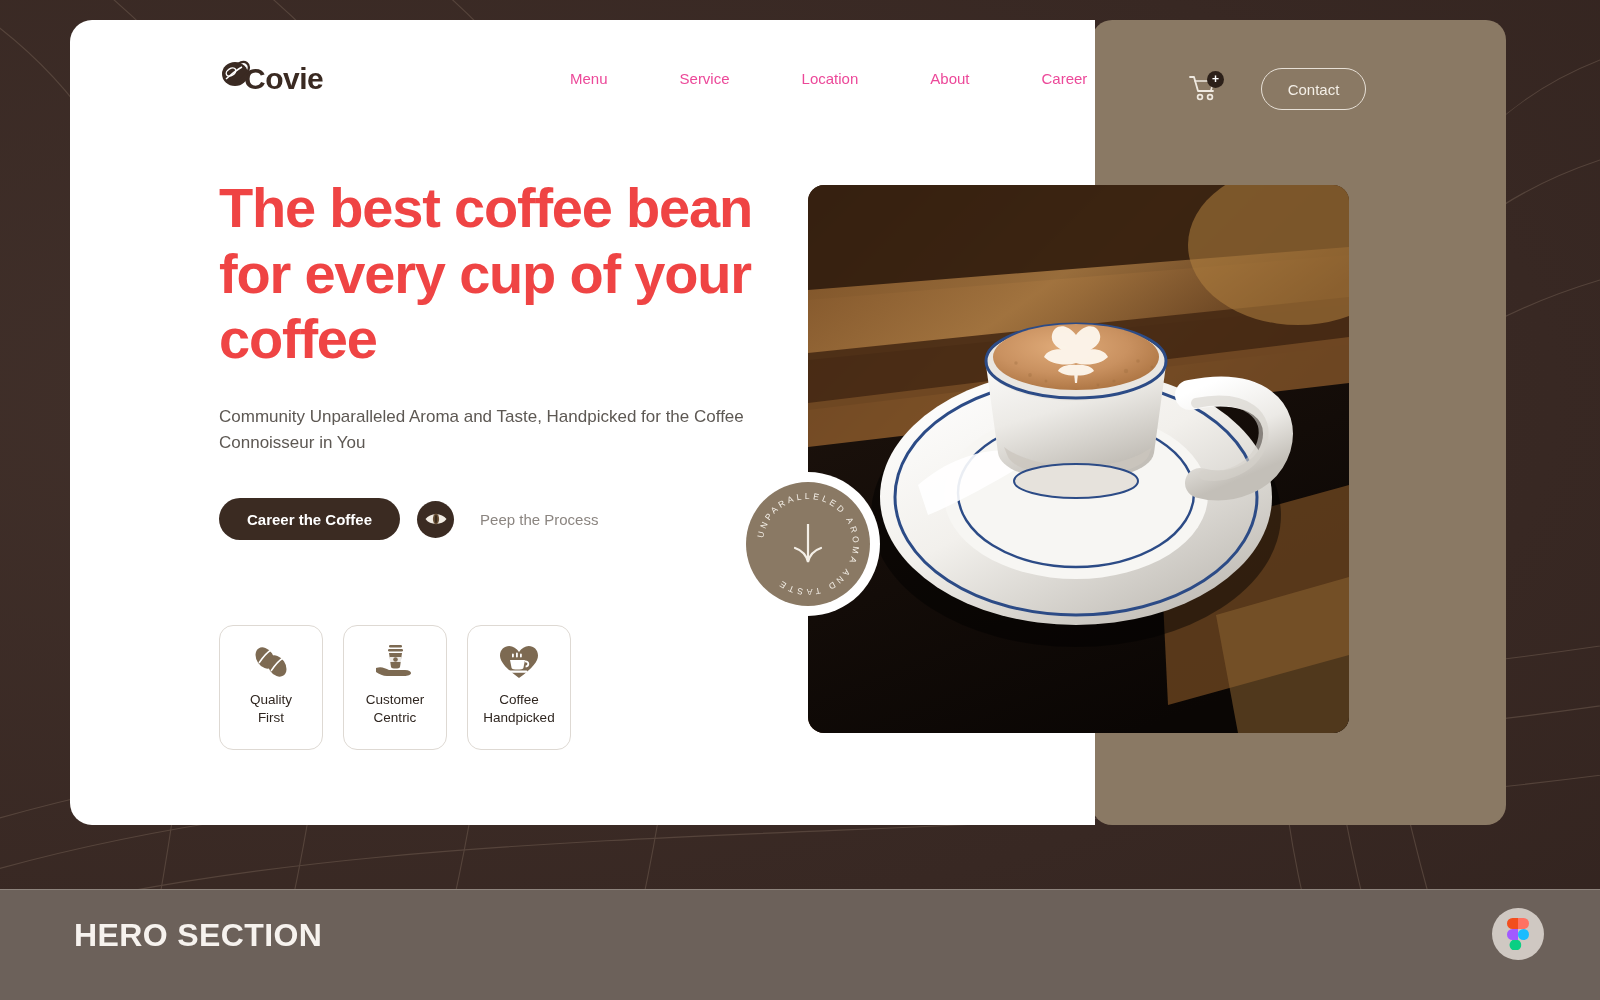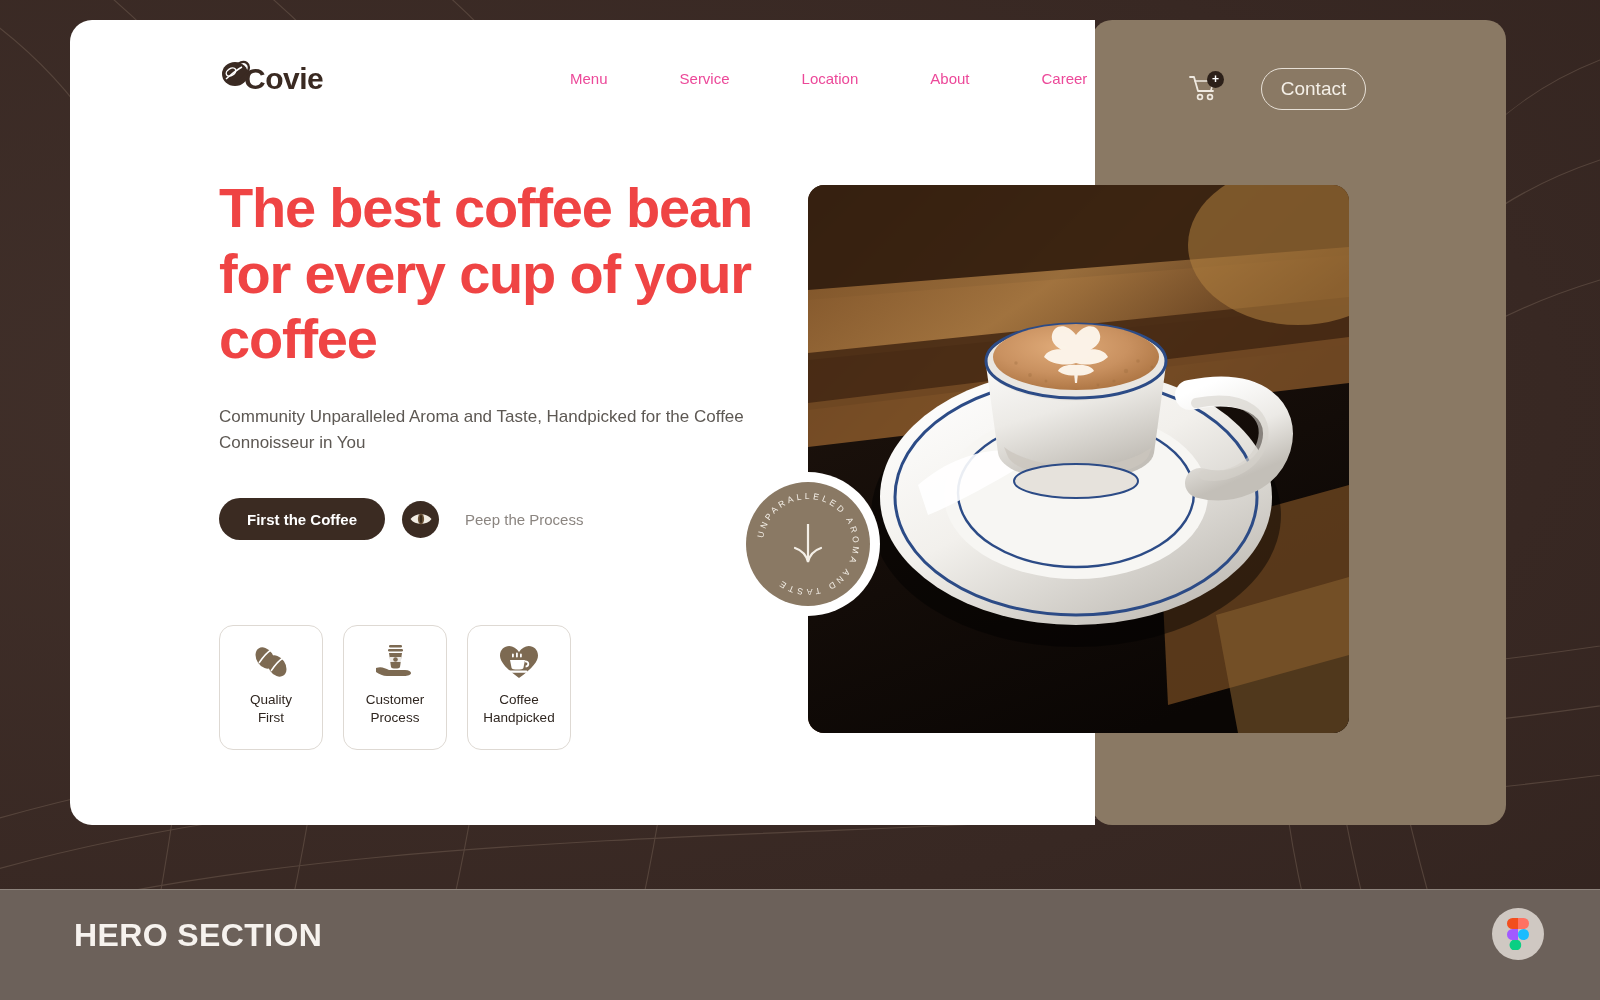--- a/index.html
+++ b/index.html
@@ -64,21 +64,21 @@
   #cart{ position:relative; width:32px; height:30px; }
   #cart .badge{
     position:absolute; right:-3px; top:-3px;
     width:17px; height:17px; border-radius:50%;
     background:#2c2019; color:#fff;
     font-size:12px; line-height:17px; text-align:center; font-weight:700;
   }
   #contact-btn{
     width:105px; height:42px; border-radius:21px;
     border:1.3px solid #e7e0d6; background:transparent;
-    color:#f4efe7; font-size:19px;
+    color:#f4efe7; font-size:15px;
     font-family:"Liberation Sans", sans-serif;
     cursor:pointer;
   }
 
   
   #left-col{ position:absolute; left:219px; top:175px; width:560px; }
   #headline{
     font-size:56px; line-height:1.17; font-weight:700;
     color:#ef4444; letter-spacing:-1.2px;
   }
@@ -318,21 +318,21 @@
     </div>
     <button id="contact-btn">Contact</button>
   </div>
 </div>
 
 <div id="left-col">
   <h1 id="headline">The best coffee bean for every cup of your coffee</h1>
   <p id="subtitle">Community Unparalleled Aroma and Taste, Handpicked for the Coffee Connoisseur in You</p>
 
   <div id="cta-row">
-    <button id="enjoy-btn">First the Coffee</button>
+    <button id="enjoy-btn">Career the Coffee</button>
 
     <div id="peep">
       <span id="eye">
         <svg width="24" height="16" viewBox="0 0 24 16">
           <path d="M1.5,8 C6,1.5 18,1.5 22.5,8 C18,14.5 6,14.5 1.5,8 Z" fill="#f2ece3"></path>
           <ellipse cx="12" cy="8" rx="3.1" ry="5.4" fill="#6b5136"></ellipse>
           <ellipse cx="12" cy="8" rx="1.3" ry="4" fill="#3a2a1a"></ellipse>
         </svg>
       </span>
       <span class="lbl">Peep the Process</span>
@@ -362,21 +362,21 @@
           <rect x="15" y="1" width="13" height="2.4" rx="1.2"></rect>
           <rect x="14" y="5" width="15" height="2.6" rx="1.3"></rect>
           <path d="M15,9 L28,9 L26,23 C25.6,25 17.4,25 17,23 Z"></path>
         </g>
         <rect x="15.5" y="13" width="12" height="5" fill="#fff" opacity="0.85"></rect>
         <circle cx="21.5" cy="15.5" r="2.3" fill="#7d6a52"></circle>
         <path d="M2,24 C7,22 11,24 15,26 L31,26 C35,26 37,27.5 37,29 C37,31 34,32 30,32 L13,32 C9,32 5,30 2,28 Z" fill="#7d6a52"></path>
       </svg>
     </div>
     <div class="flabel">Customer
-Process</div>
+Centric</div>
   </div>
 
   <div class="fcard">
     <div class="ficon">
       <svg width="40" height="36" viewBox="0 0 40 36">
         <path d="M20,34 C6,24 1,17 1,11.5 C1,5.8 5.4,2 10.2,2 C14,2 17.6,4.4 20,8
                  C22.4,4.4 26,2 29.8,2 C34.6,2 39,5.8 39,11.5 C39,17 34,24 20,34 Z" fill="#7d6a52"></path>
         <g fill="#fff">
           <rect x="13" y="9.5" width="1.8" height="4" rx="0.9"></rect>
           <rect x="17" y="8.5" width="1.8" height="5" rx="0.9"></rect>

